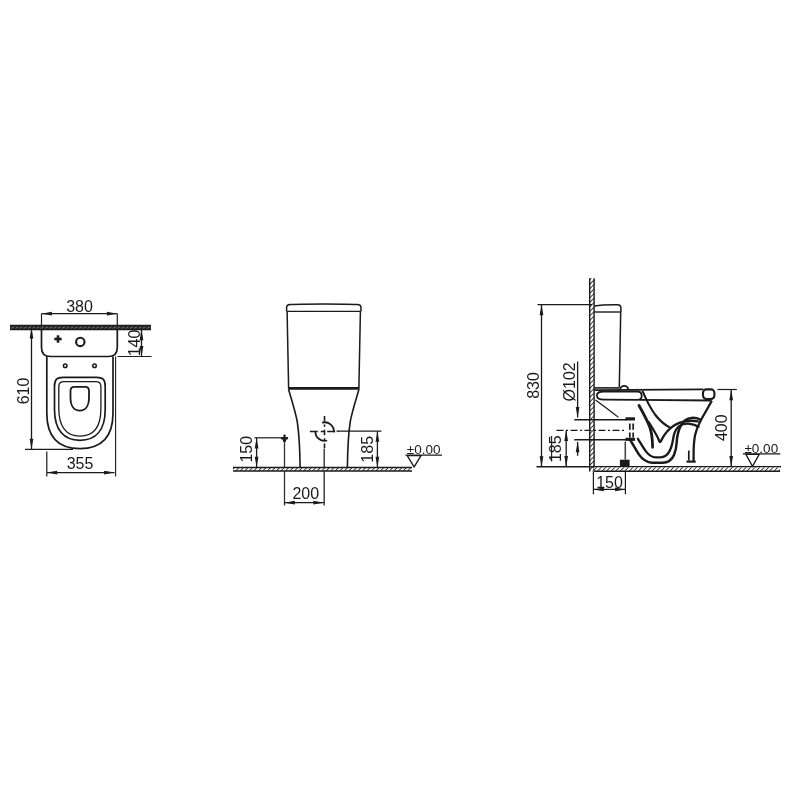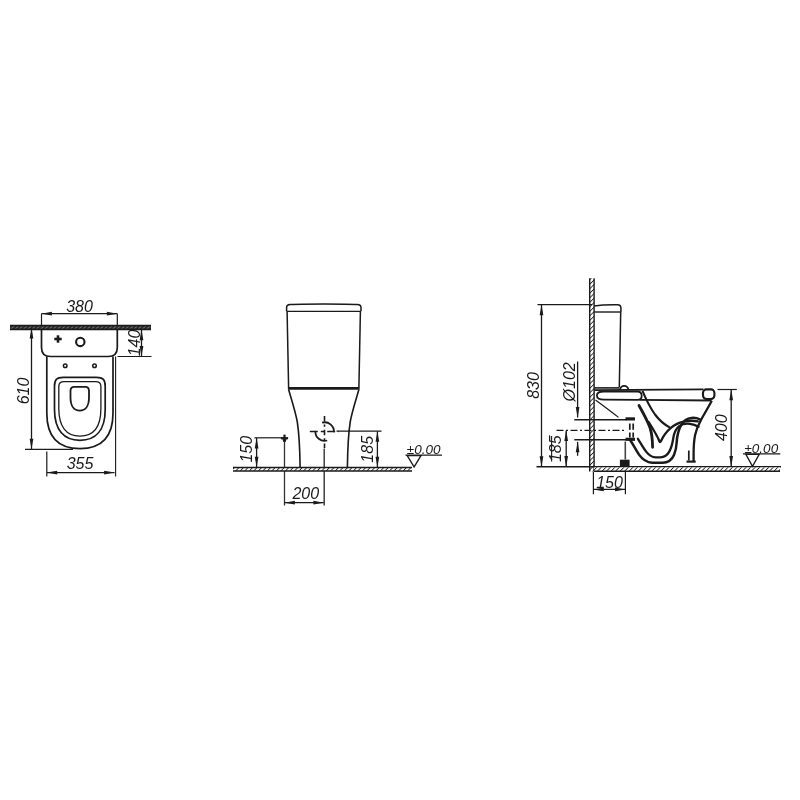--- a/index.html
+++ b/index.html
@@ -1,16 +1,16 @@
 <!DOCTYPE html>
 <html><head>
 <meta charset="utf-8">
 <style>
   html,body{margin:0;padding:0;background:#ffffff;}
-  .wrap{width:800px;height:800px;background:#c4b5fd;font-style:italic;}
+  .wrap{width:800px;height:800px;background:#c4b5fd;}
   text{font-family:"Liberation Sans",sans-serif;fill:#1a1a1a;}
 </style>
 </head>
 <body>
 <div class="wrap">
 <svg width="800" height="800" viewBox="0 0 800 800" xmlns="http://www.w3.org/2000/svg">
 <defs>
   <pattern id="hatch" width="3.2" height="3.2" patternUnits="userSpaceOnUse" patternTransform="rotate(45)">
     <rect width="3.2" height="3.2" fill="#ffffff"></rect>
     <line x1="0" y1="0" x2="0" y2="3.2" stroke="#222" stroke-width="1.7"></line>

